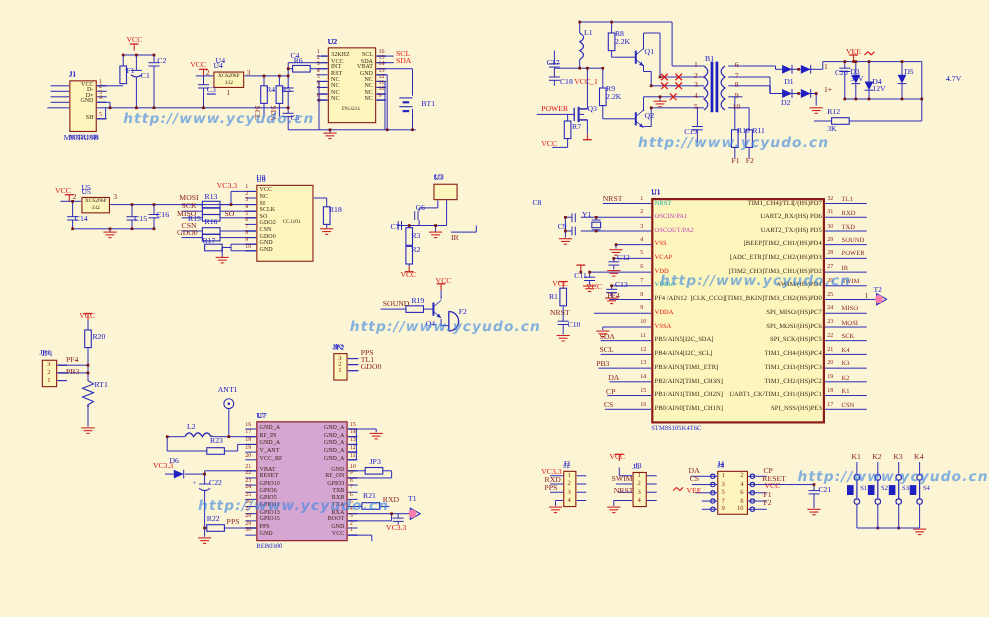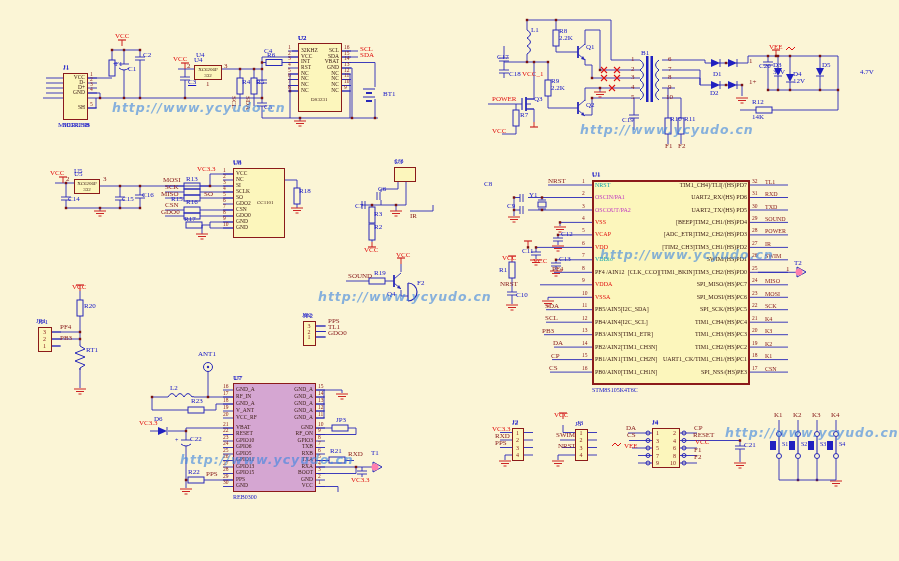--- a/index.html
+++ b/index.html
@@ -1125,21 +1125,21 @@
       <span class="lbl b" style="left: 710px; top: 90px; font-size: 7px;">D2</span>
       <span class="lbl r" style="left: 769px; top: 44px; font-size: 7px;">VEE</span>
       <span class="lbl b" style="left: 759px; top: 63px; font-size: 7px;">C20</span>
       <span class="lbl b" style="left: 773px; top: 62px; font-size: 7px;">D3</span>
       <span class="lbl b" style="left: 773px; top: 69px; font-size: 7px;">30V</span>
       <span class="lbl b" style="left: 793px; top: 71px; font-size: 7px;">D4</span>
       <span class="lbl b" style="left: 793px; top: 78px; font-size: 7px;">12V</span>
       <span class="lbl b" style="left: 822px; top: 62px; font-size: 7px;">D5</span>
       <span class="lbl b" style="left: 860px; top: 69px; font-size: 7px;">4.7V</span>
       <span class="lbl b" style="left: 752px; top: 99px; font-size: 7px;">R12</span>
-      <span class="lbl b" style="left: 752px; top: 114px; font-size: 7px;">14K</span>
+      <span class="lbl b" style="left: 752px; top: 114px; font-size: 7px;">3K</span>
       <span class="lbl d" style="left: 749px; top: 58px; font-size: 7px;">1</span>
       <span class="lbl d" style="left: 749px; top: 79px; font-size: 7px;">1+</span>
       <span class="lbl b" style="left: 592px; top: 171px; font-size: 7px;">U1</span>
       <span class="lbl d" style="left: 548px; top: 178px; font-size: 7px;">NRST</span>
       <span class="lbl b" style="left: 484px; top: 181px; font-size: 7px;">C8</span>
       <span class="lbl b" style="left: 529px; top: 192px; font-size: 7px;">Y1</span>
       <span class="lbl b" style="left: 507px; top: 203px; font-size: 7px; text-align: center;">C9</span>
       <span class="lbl b" style="left: 561px; top: 231px; font-size: 7px;">C12</span>
       <span class="lbl b" style="left: 522px; top: 248px; font-size: 7px;">C11</span>
       <span class="lbl r" style="left: 502px; top: 255px; font-size: 7px;">VCC</span>

